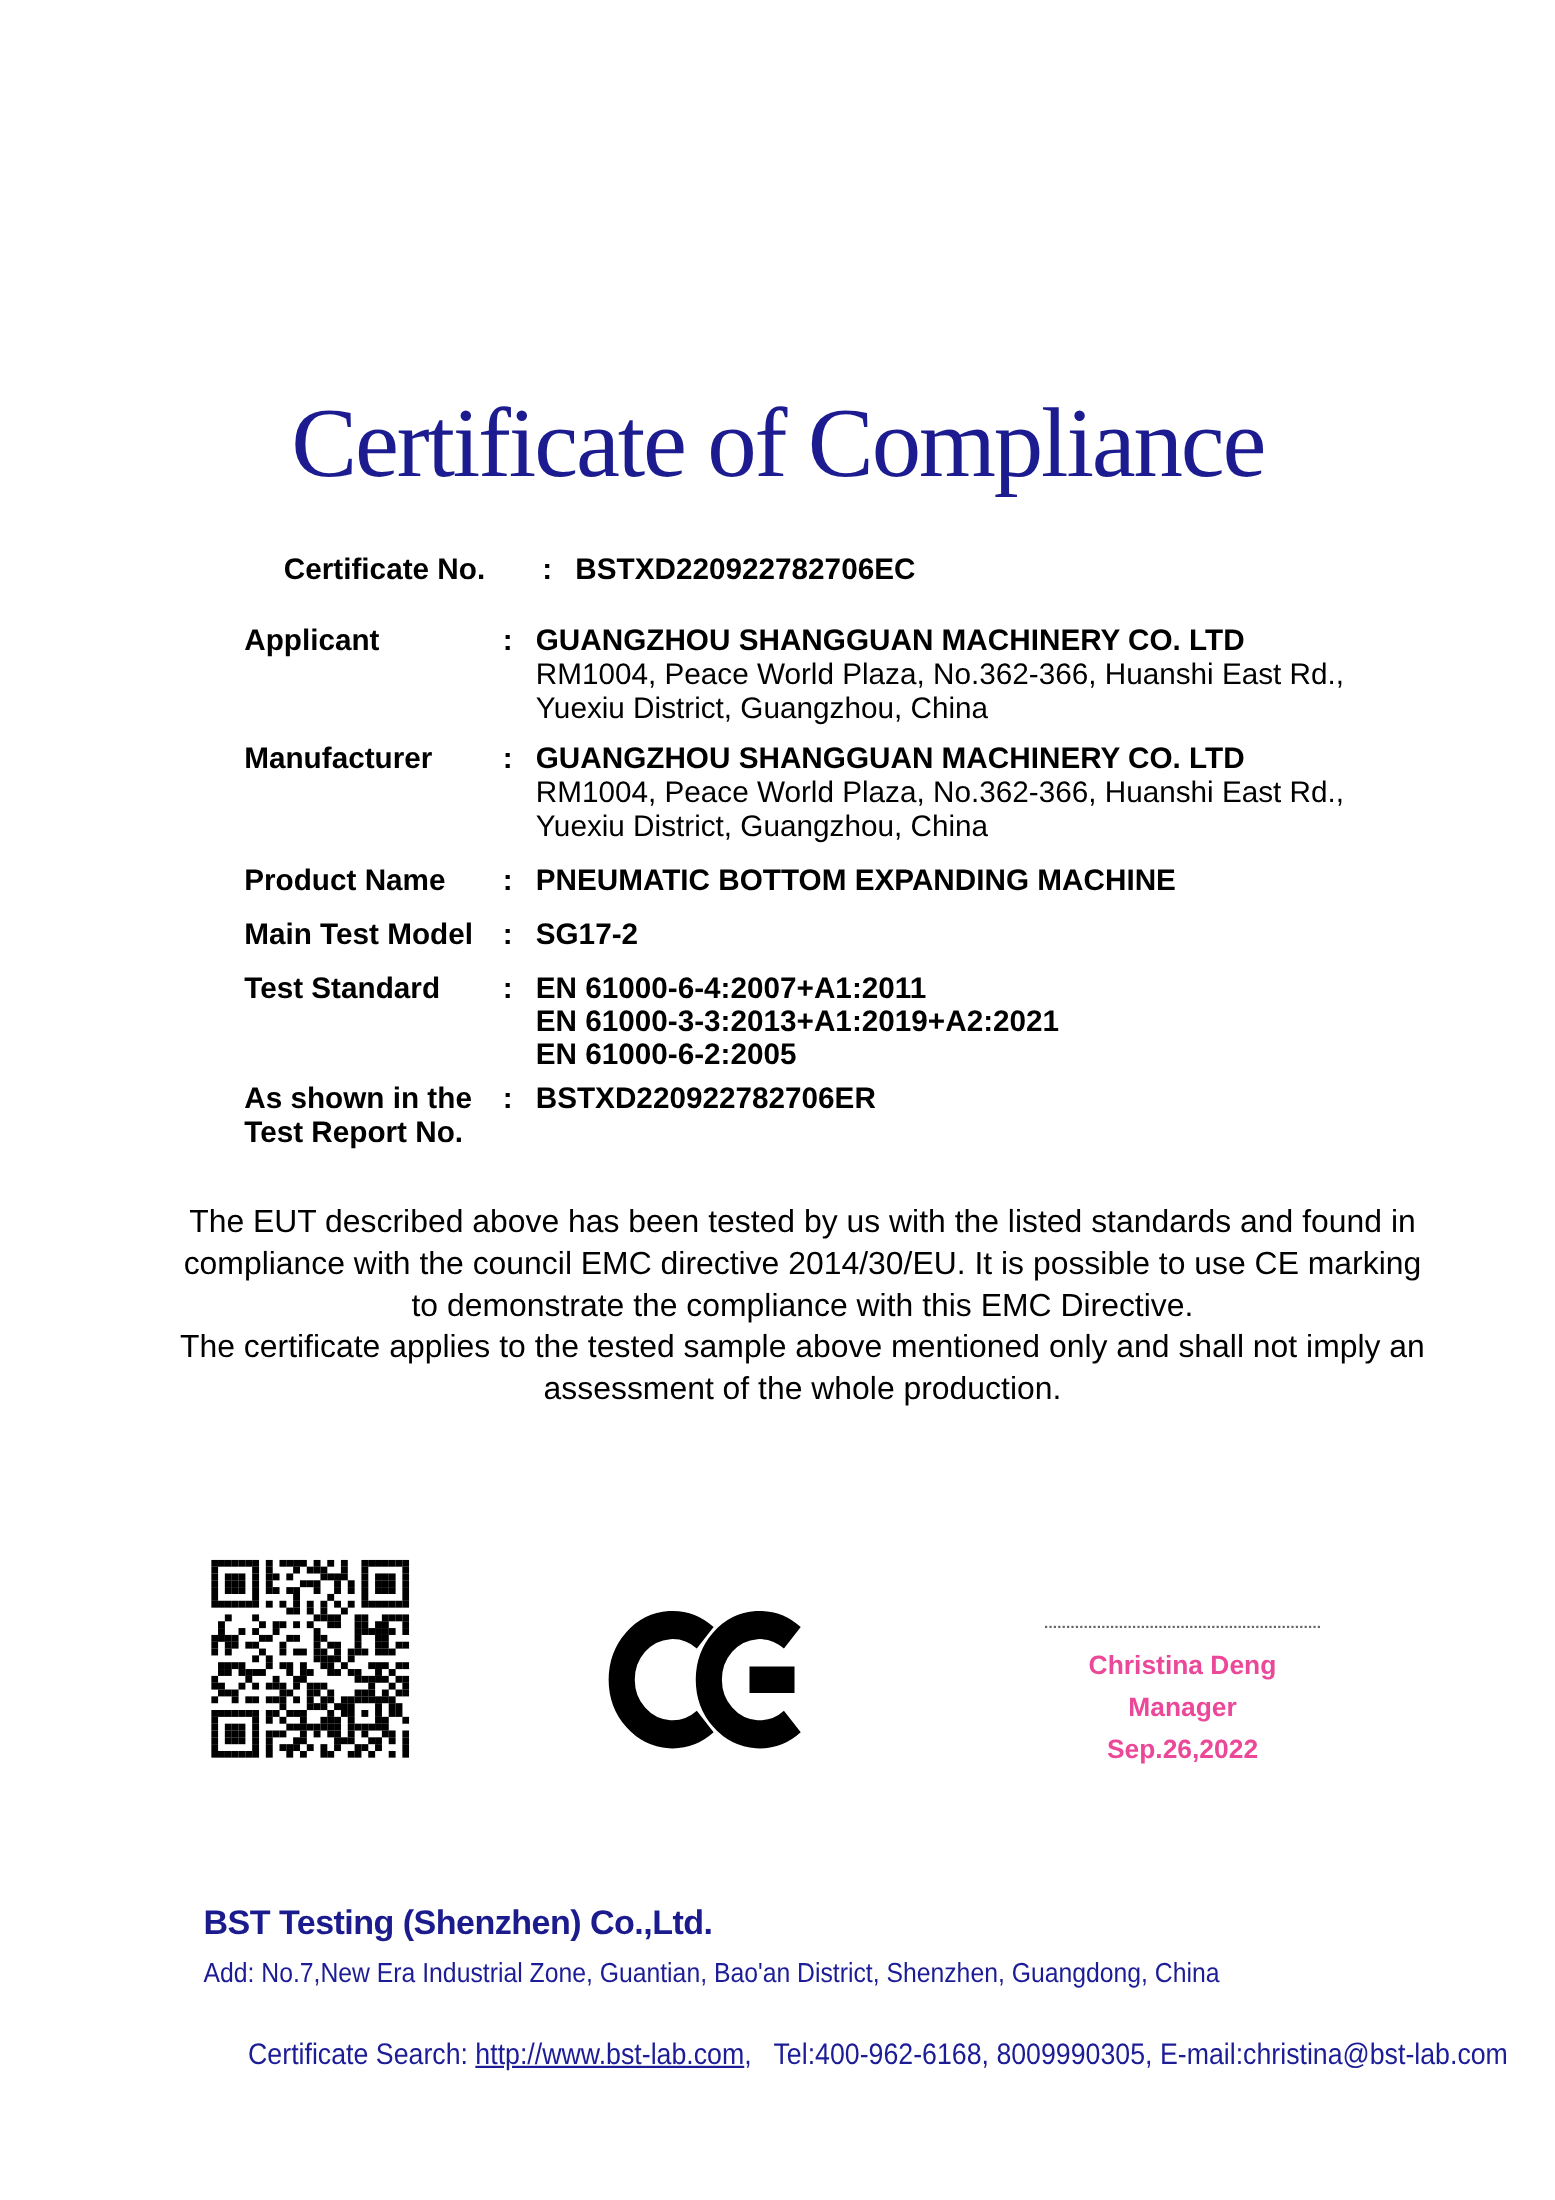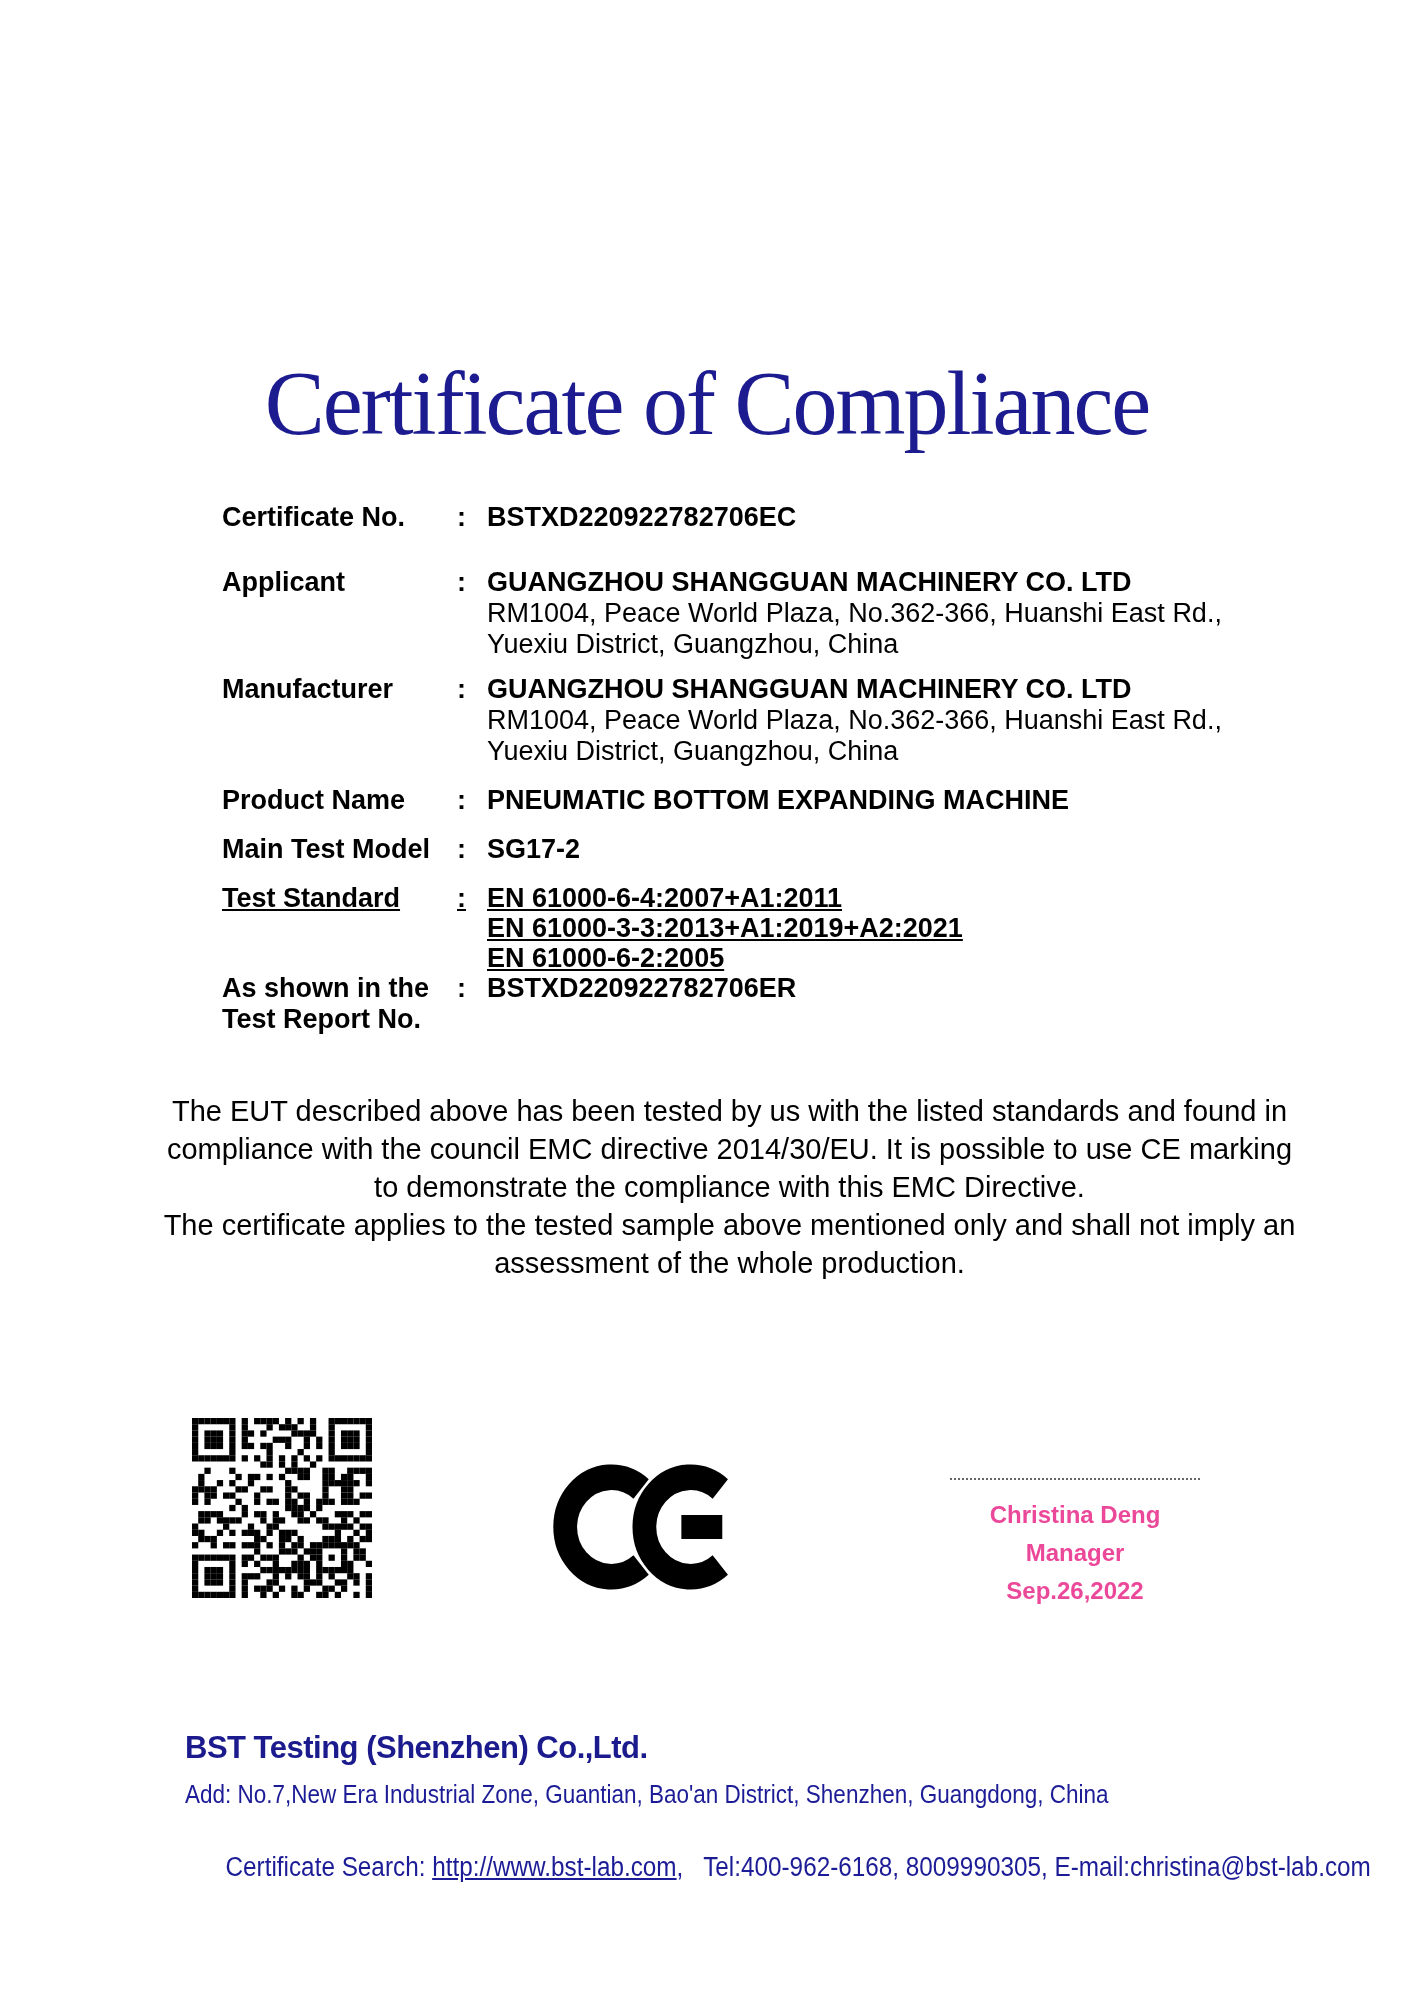--- a/index.html
+++ b/index.html
@@ -28,24 +28,24 @@
 
   
   .details { position:absolute; top:502px; left:222px; width:1030px; font-size:27px; }
   .d-row { display:flex; align-items:flex-start; }
   .d-row.center { }
   .d-label { width:235px; font-weight:bold; line-height:31px; }
   .d-colon { width:30px; font-weight:bold; line-height:31px; }
   .d-value { flex:1; line-height:31px; }
   .d-value .std { line-height:30px; font-weight:bold; }
   .bold { font-weight:bold; }
-  .mb1 { margin-bottom:34px; }
+  .mb1 { margin-bottom:34px;margin-left:36px; }
   .mb2 { margin-bottom:14px; }
   .mb3 { margin-bottom:18px; }
-  .mb6 { margin-bottom:0;text-decoration:underline; }
+  .mb6 { margin-bottom:10px; }
 
   
   .statement {
     position:absolute; top:1092px; left:152px; width:1155px;
     font-size:29px; line-height:38px; color:#000;text-align:center;
   }
 
   
   .qr { position:absolute; top:1418px; left:192px; width:180px; height:180px; }
   .qr svg { display:block; width:100%; height:100%; }

